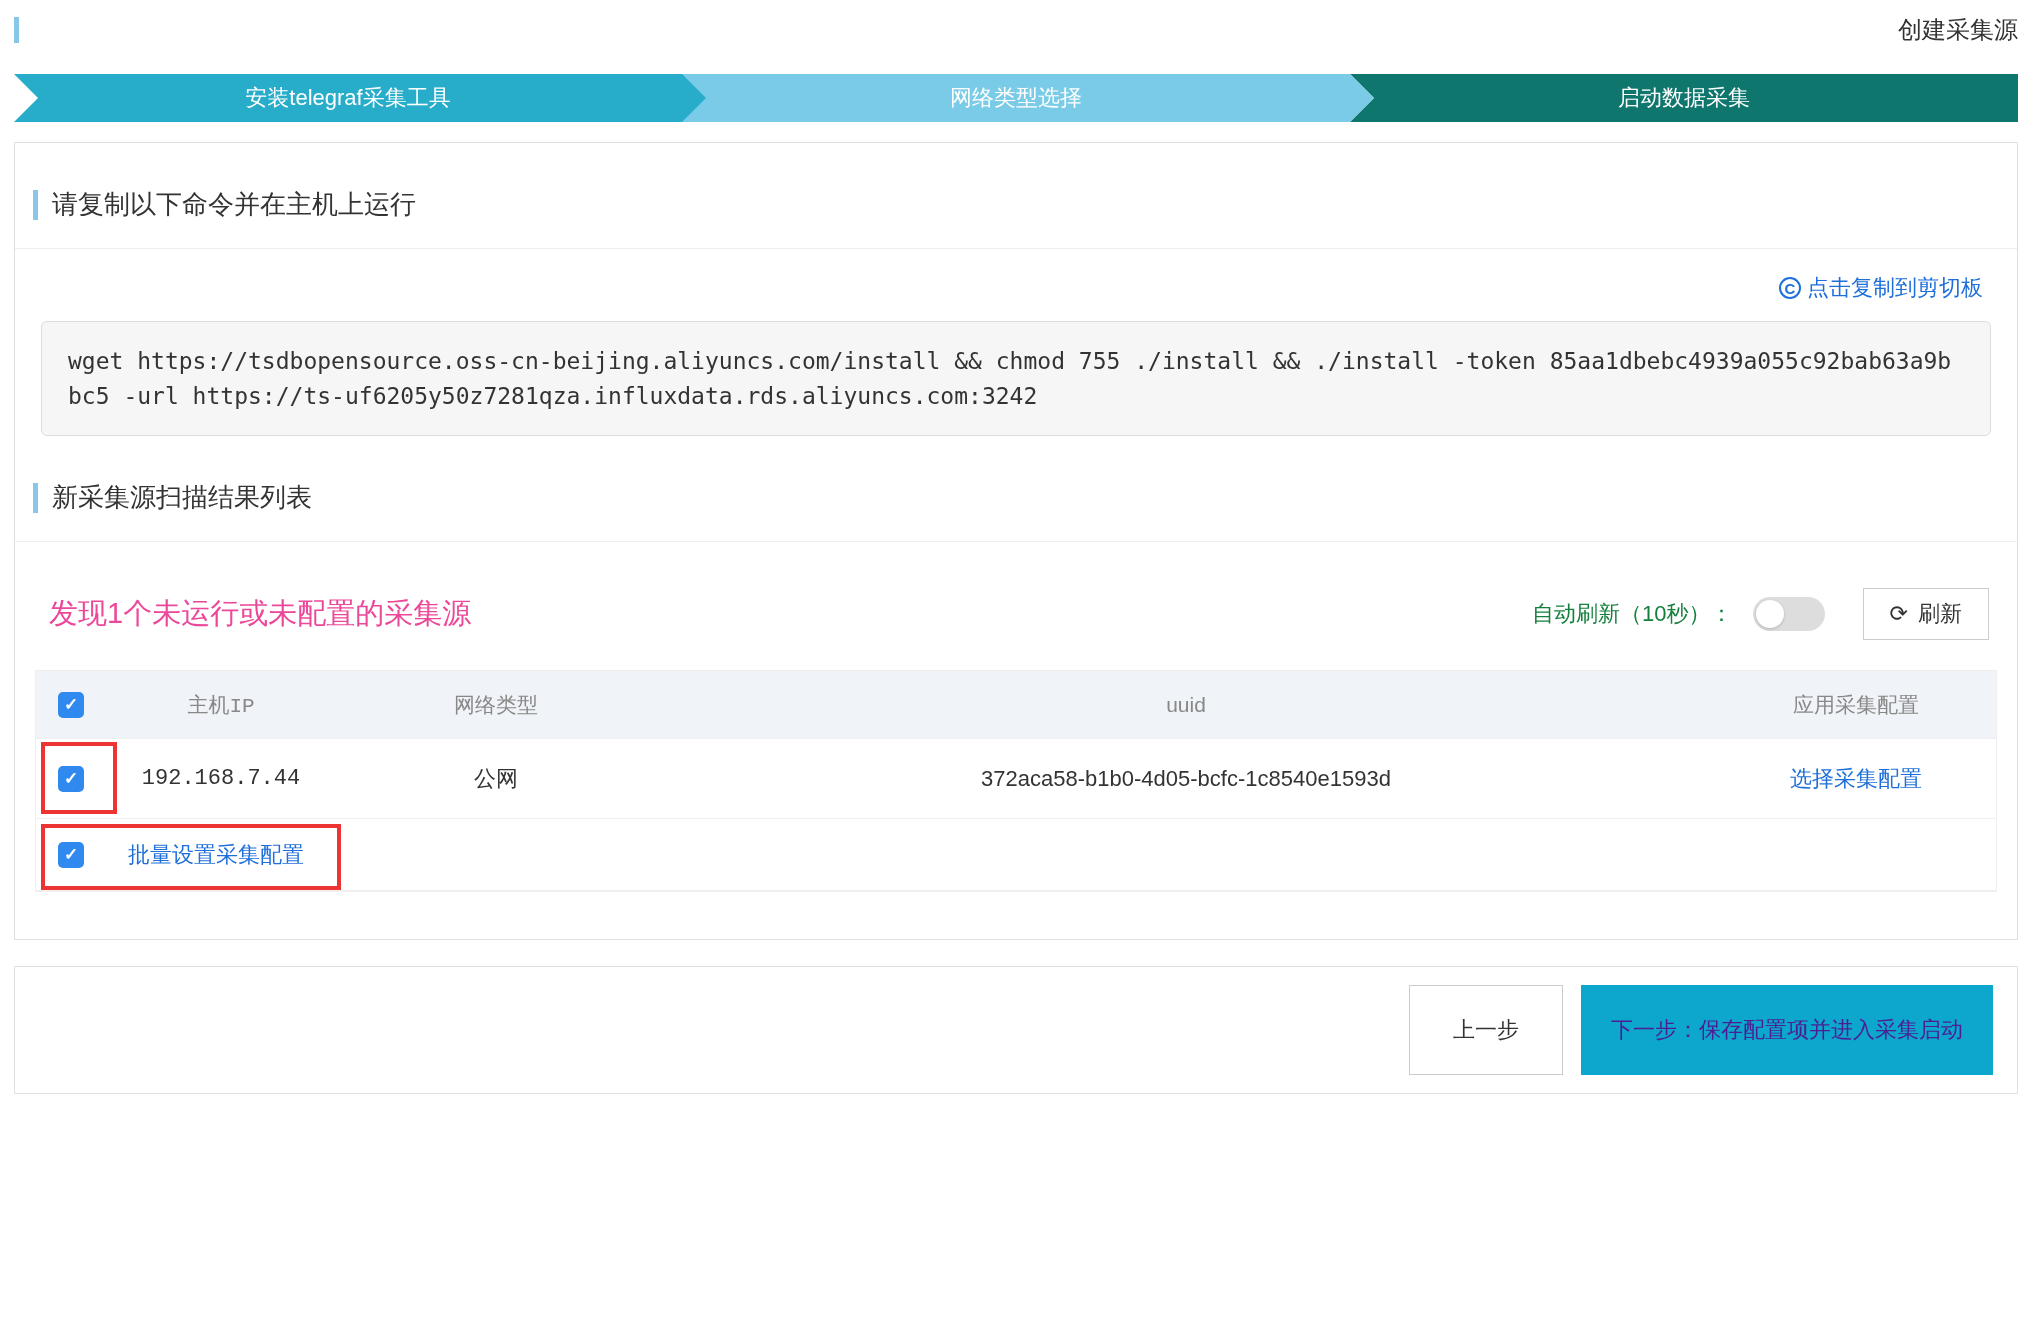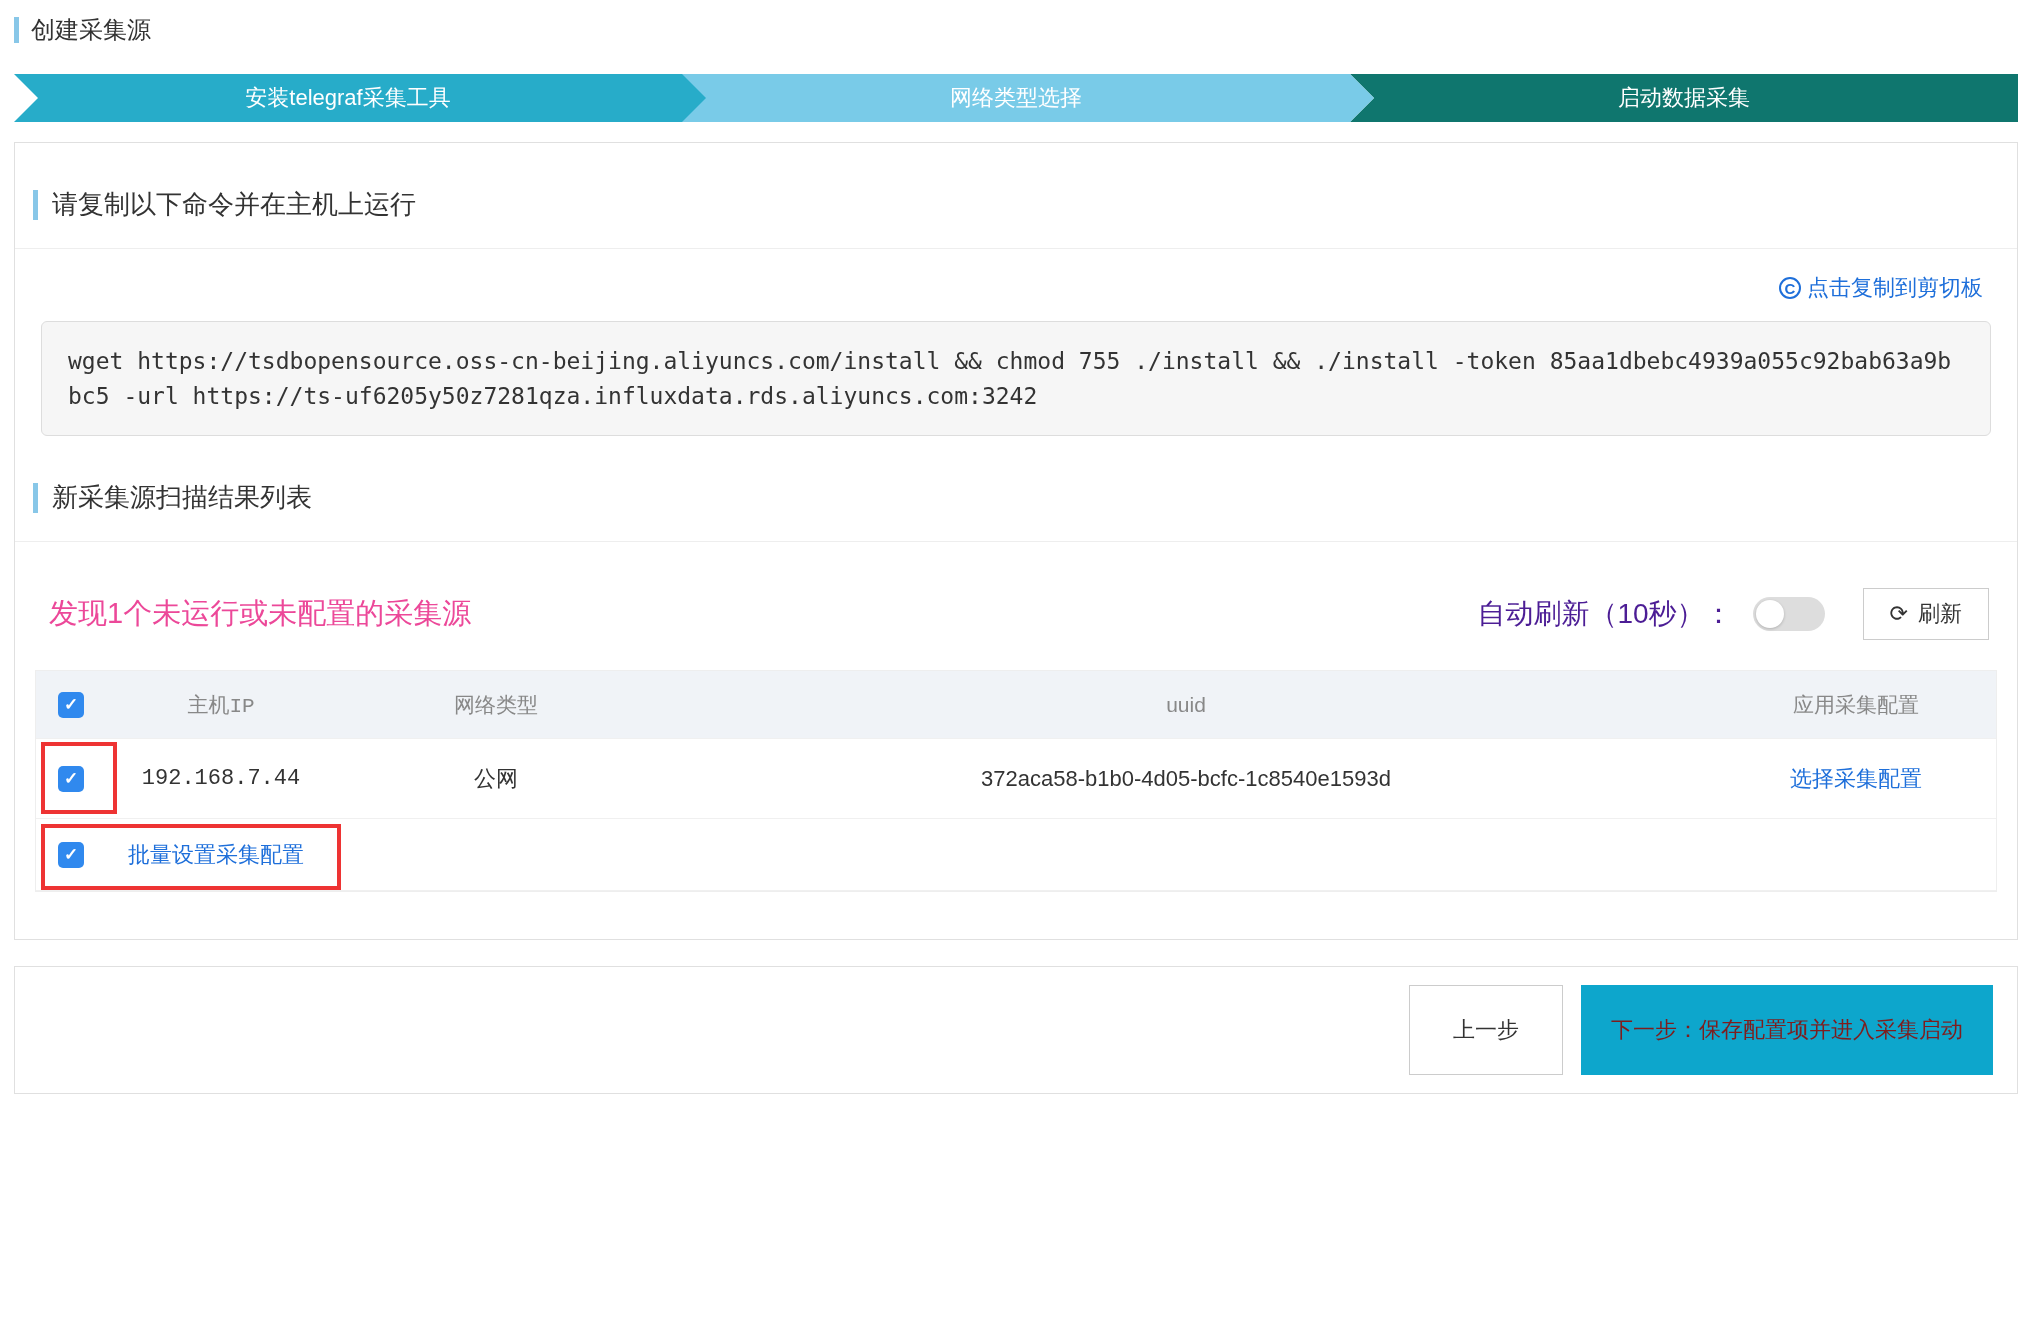--- a/index.html
+++ b/index.html
@@ -1,18 +1,18 @@
 <!DOCTYPE html>
 <html><head>
 <meta charset="utf-8">
 <style>
 * { box-sizing: border-box; margin: 0; padding: 0; }
 body { font-family: -apple-system, "PingFang SC", "Hiragino Sans GB", "Microsoft YaHei", sans-serif; background: #fff; color: #333; font-size: 20px; width: 2032px; }
 .page { padding: 14px; }
-.page-title-bar { display: flex; align-items: center; margin-bottom: 28px; }
+.page-title-bar { display: flex; align-items: center; margin-bottom: 28px; justify-content: space-between; }
 .page-title-bar .bar { width: 5px; height: 26px; background: #88c7e8; margin-right: 12px; }
 .page-title-bar .title { font-size: 24px; color: #333; }
 .wizard { display: flex; margin-bottom: 20px; height: 48px; }
 .wizard .step { flex: 1; display: flex; align-items: center; justify-content: center; color: #fff; font-size: 22px; position: relative; }
 .wizard .step1 { background: #79cbe8; }
 .wizard .step2 { background: #27acc9; }
 .wizard .step3 { background: #0f766e; color: #fff; }
 .wizard .step .arrow { position:absolute; right:-24px; top:0; width:0;height:0;border-top:24px solid transparent;border-bottom:24px solid transparent;border-left:24px solid; z-index:2;}
 .wizard .step1 .arrow { border-left-color:#79cbe8;}
 .wizard .step2 .arrow { border-left-color:#27acc9;}
@@ -21,21 +21,21 @@
 .section-header { display:flex; align-items:center; margin: 0 0 24px 18px; }
 .section-header .bar { width:5px; height:30px; background:#88c7e8; margin-right:14px;}
 .section-header .text { font-size:26px; color:#333; }
 .panel-hr { border:none; border-top:1px solid #eee; margin: 26px 0 18px 0;}
 .copy-line { text-align:right; padding: 6px 34px 18px 0; color:#1e6fda; font-size:22px; display:flex; justify-content:flex-end; align-items:center; gap:6px;}
 .copy-line .icon { width:22px;height:22px;border:2px solid #1e6fda;border-radius:50%;display:inline-flex;align-items:center;justify-content:center;font-size:15px;font-weight:bold;color:#1e6fda;}
 .code-box { margin: 0 26px; background:#f6f6f6; border:1px solid #ddd; border-radius:6px; padding: 22px 26px; font-family: Menlo,Consolas,monospace; font-size:23px; color:#333; line-height:1.5; word-break: break-all;}
 .scan-sub { padding: 28px 28px 16px 34px; display:flex; align-items:center; justify-content:space-between;}
 .scan-sub .left { color:#ec4899; font-size:29px; }
 .scan-sub .right { display:flex; align-items:center; gap:20px;}
-.auto-refresh-label { color:#4c1d95; font-size:28px;}
+.auto-refresh-label { color:#15803d; font-size:22px;}
 .toggle { width:72px; height:34px; background:#ddd; border-radius:17px; position:relative; margin-right:18px;}
 .toggle .knob { position:absolute; left:3px; top:3px; width:28px; height:28px; background:#fff; border-radius:50%; box-shadow:0 1px 3px rgba(0,0,0,.2);}
 .refresh-btn { display:flex;align-items:center;gap:10px; padding: 10px 26px; border:1px solid #ccc; background:#fff; font-size:22px; color:#333; cursor:pointer;}
 .refresh-btn .icon { font-size:22px;}
 .table { width: calc(100% - 40px); margin: 14px 20px 0 20px; border:1px solid #eee;}
 .table .tr { display:flex; align-items:center; min-height:68px; border-bottom:1px solid #f0f0f0;}
 .table .thead { background:#f0f3f7; color:#888; font-size:21px;}
 .table .c-check { width:70px; display:flex; justify-content:center; align-items:center;}
 .table .c-ip { width:230px; text-align:center;font-family:Liberation Mono, monospace;}
 .table .c-net { width:320px; text-align:center;}
@@ -43,21 +43,21 @@
 .table .c-cfg { width:280px; text-align:center;font-family:Liberation Mono, monospace;}
 .checkbox { width:26px;height:26px;background:#3089ee;border-radius:5px;display:flex;align-items:center;justify-content:center;color:#fff;font-size:17px;font-weight:bold;}
 .body-row { font-size:22px; color:#333; height:80px;}
 .body-row .link { color:#1e6fda; cursor:pointer;}
 .batch-row { display:flex; align-items:center; height:72px;}
 .batch-row .link { color:#1e6fda; font-size:22px; margin-left:22px;}
 .red-box { position:absolute; border:4px solid #e33; pointer-events:none;}
 .table-wrap { position:relative; }
 .footer-panel { border:1px solid #e0e0e0; padding: 18px 24px; display:flex; justify-content:flex-end; gap:18px;}
 .btn-prev { padding: 14px 43px; border:1px solid #ccc; background:#fff; font-size:22px; color:#333; cursor:pointer;}
-.btn-next { padding: 30px 30px; border:none; background:#0da6cc; color:#7f1d1d; font-size:22px; cursor:pointer;}
+.btn-next { padding: 30px 30px; border:none; background:#0da6cc; color:#4c1d95; font-size:22px; cursor:pointer;}
 </style>
 </head>
 <body>
 
 <div class="page">
   <div class="page-title-bar">
     <div class="bar"></div>
     <div class="title">创建采集源</div>
   </div>
 

